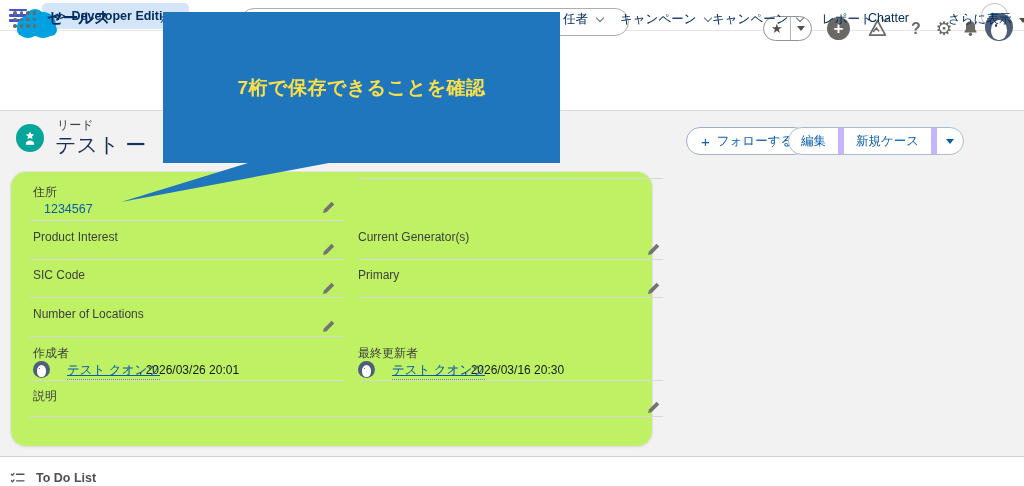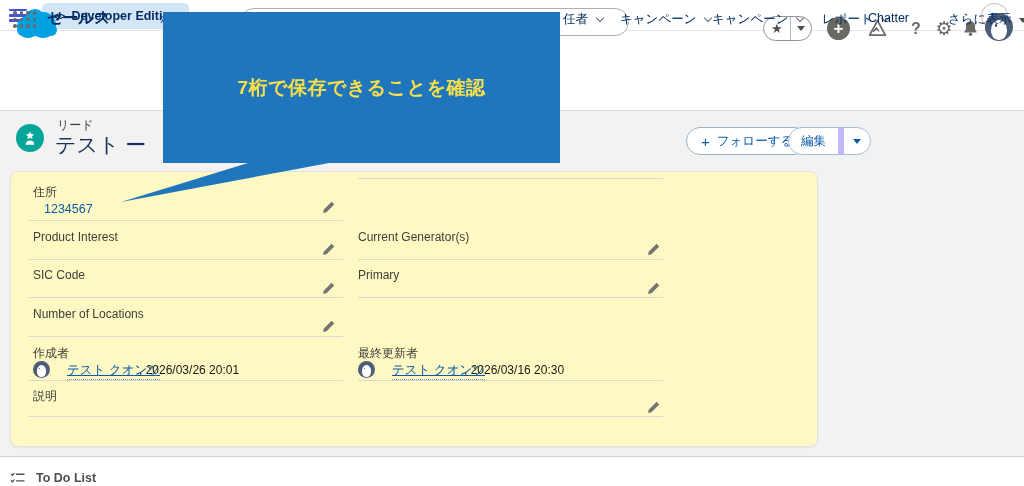--- a/index.html
+++ b/index.html
@@ -73,22 +73,22 @@
   .followbtn { left:686px; top:127px; padding:0 14px; gap:7px; }
   .followbtn .plus { font-size:15px; font-weight:400; }
   .btngroup { left:788px; top:127px; height:28px; display:flex; background:#fff; border:1px solid #a9bdd2; border-radius:14px; overflow:hidden; }
   .btngroup .seg { display:flex; align-items:center; padding:0 12px; font-size:12.5px; color:#0b5cab;
                    border-left:6px solid #c4b5fd; cursor:pointer; white-space:nowrap; }
   .btngroup .seg:first-child { border-left:none; }
   .btngroup .seg.caret { padding:0 9px; }
   .btngroup .caret i { width:0;height:0;border-left:4.5px solid transparent;border-right:4.5px solid transparent;border-top:5.5px solid #0b5cab; }
 
   
-  .card { left:10px; top:171px; width:808px; height:276px; background:#fef9c3; border:1px solid #e4e2e0;
-          border-radius:8px; box-shadow:0 1px 2px rgba(0,0,0,.05); }
+  .card { left:10px; top:171px; width:643px; height:276px; background:#bef264; border:1px solid #e4e2e0;
+          border-radius:16px; box-shadow:0 1px 2px rgba(0,0,0,.05); }
   .flabel { position:absolute; font-size:12px; color:#3e3e3c; }
   .fline  { position:absolute; height:1px; background:#dad8d6; }
   .flink  { position:absolute; font-size:12.5px; color:#0b5cab; text-decoration:none; cursor:pointer;margin-left:11px; }
   .ulink  { border-bottom:1px dotted #6b8fb5;text-decoration:underline; }
   .pencil { position:absolute; width:13px; height:13px; cursor:pointer; }
   .pencil path { fill:#747474; }
   .fdate { position:absolute; font-size:12px; color:#181818; }
   .avatar-sm { position:absolute; width:17px; height:17px; }
 
   
@@ -185,20 +185,21 @@
   </svg>
 </div>
 <div class="abs entity">リード</div>
 <div class="abs rectitle">テスト ー</div>
 <div class="abs btn followbtn">
   <span class="plus">+</span>
   <span>フォローする</span>
 </div>
 <div class="abs btngroup">
   <span class="seg">編集</span>
+  <span class="seg">新規ケース</span>
   <span class="seg caret">
       <i></i>
     </span>
 </div>
 
 
 <div class="abs card">
 
   <div class="fline" style="left:347px; top:6px; width:305px"></div>
 

